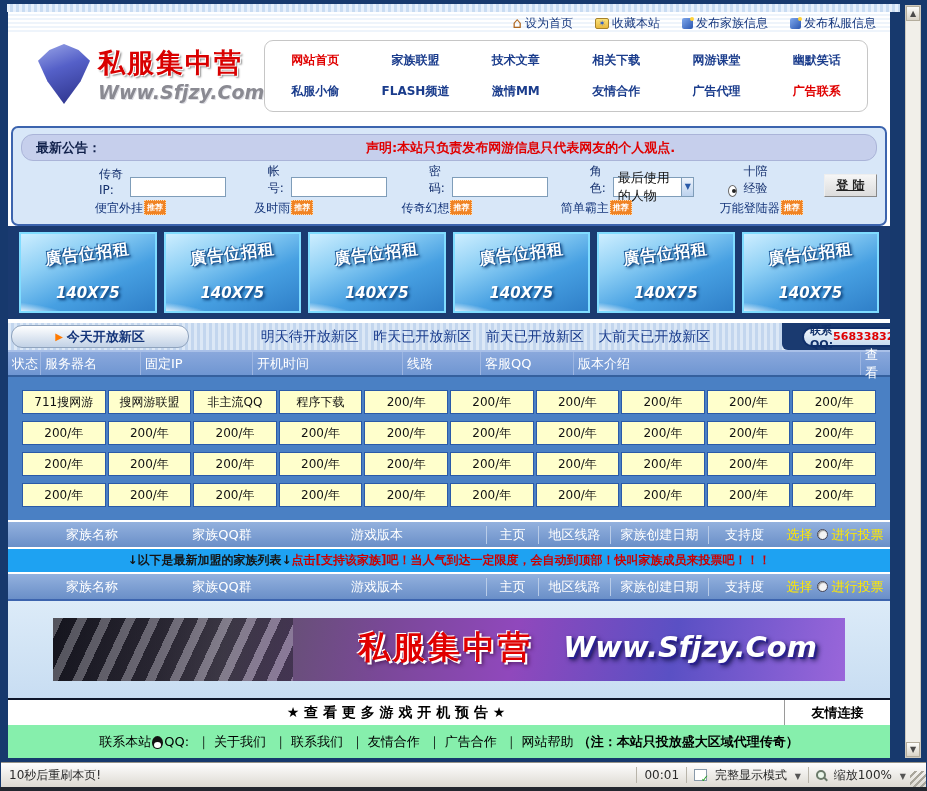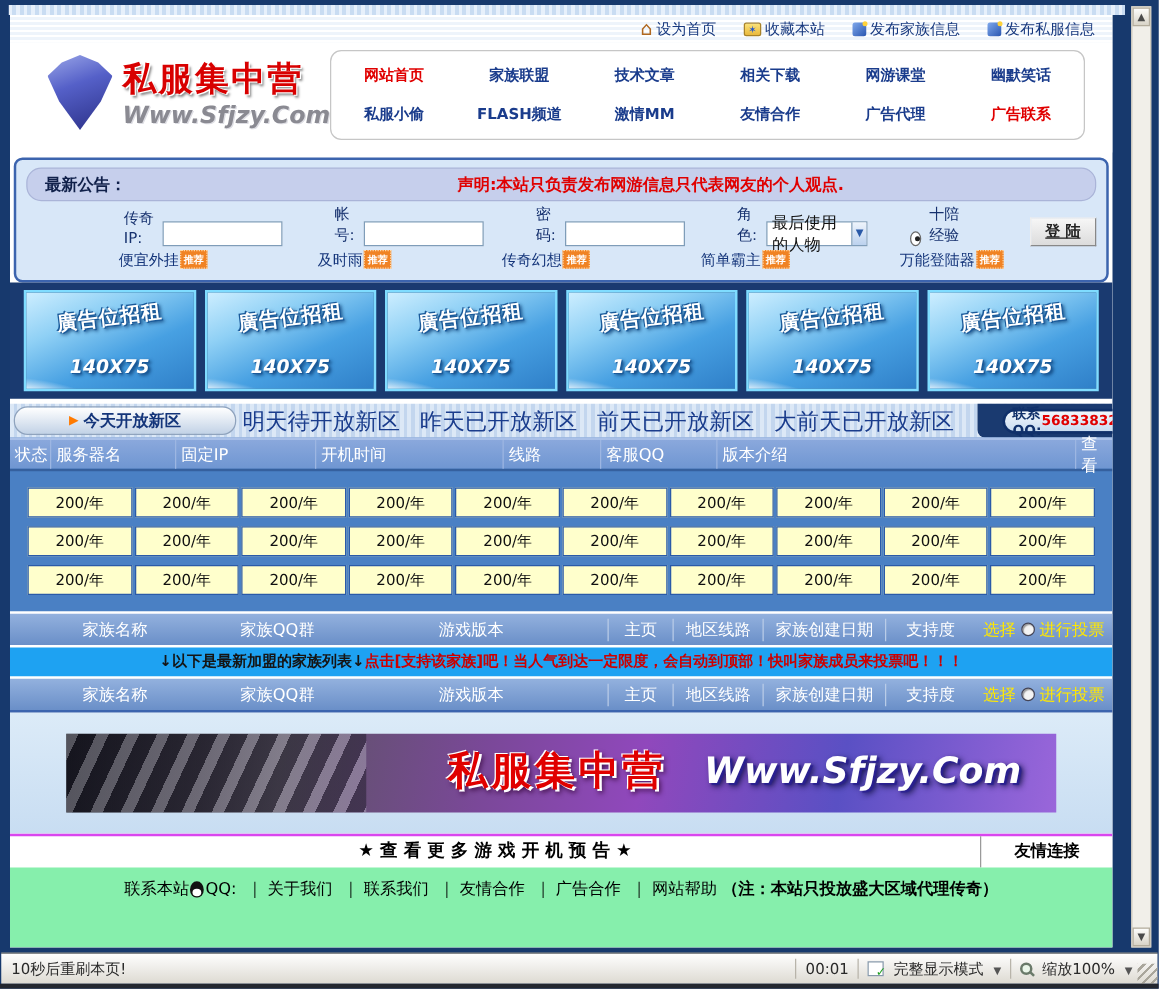--- a/index.html
+++ b/index.html
@@ -98,21 +98,21 @@
     text-shadow:1px 1px 0 #1a5a9a,-1px -1px 0 #1a5a9a,2px 2px 3px #0a3a70; }
   .ad-t2 { position:absolute; left:0; right:0; bottom:9px; text-align:center; color:#fff; font-weight:bold;
     font-style:italic; font-size:15px; text-shadow:1px 1px 0 #1a5a9a,2px 2px 3px #0a3a70; }
   
   .nz { flex:none; height:27px; margin-top:4px; display:flex; align-items:center;
     background:repeating-linear-gradient(90deg,#dce8f6 0 3px,#c3d6ee 3px 6px); }
   .nz-tab { margin-left:3px; width:178px; height:23px; border:1px solid #8fa3bd; border-radius:11px;
     background:linear-gradient(#ffffff,#c2d2e6); display:flex; align-items:center; justify-content:center;
     gap:4px; font-weight:bold; color:#14357a; font-size:13px; cursor:pointer; }
   .nz-arrow { color:#ff7a00; font-size:10px; }
-  .nz-marquee { flex:1; color:#1a3c8c; font-size:18px; }
+  .nz-marquee { flex:1; text-align:center; color:#1a3c8c; font-size:14px; }
   .nz-marquee span { margin:0 5px; cursor:pointer; }
   .nz-right { width:108px; height:27px; background:#1a3a70; display:flex; align-items:center;
     justify-content:center; border-radius:0 0 0 6px;padding-left:40px; }
   .qq-pill { height:20px; background:linear-gradient(#f2f7fc,#c9dcf0); border:2px solid #10306a;
     border-radius:10px; display:flex; align-items:center; padding:0 6px; font-weight:bold; font-size:11px; cursor:pointer; }
   .qq-pill .lbl { color:#10306a; } .qq-pill .num { color:#e00000; }
   
   .srv { flex:none; background:#4a80c4; padding-bottom:2px; }
   .srv-header { height:27px; display:flex; align-items:center; color:#fff; font-size:13px;
     background:linear-gradient(#8aa8dc,#6f96d2); border-top:2px solid #a9c0e8; border-bottom:2px solid #35609e; }
@@ -142,21 +142,21 @@
     display:flex; align-items:center; justify-content:center; border-top:2px solid #3c64ae; }
   .banner { width:792px; height:63px; position:relative; overflow:hidden; cursor:pointer;
     background:linear-gradient(100deg,#15151d 0%,#3a3542 14%,#5c5464 22%,#7a4898 42%,#9048bc 58%,#5a50c4 78%,#9a66da 100%); }
   .banner::before { content:""; position:absolute; left:0; top:0; width:240px; height:100%;
     background:repeating-linear-gradient(115deg,rgba(200,200,210,.35) 0 9px,rgba(20,20,30,.45) 9px 22px); }
   .banner-title { position:absolute; left:305px; top:8px; color:#e00000; font-size:32px; font-weight:bold;
     letter-spacing:3px; text-shadow:2px 2px 0 #fff,-1px -1px 0 #fff,3px 3px 4px #40104a; }
   .banner-url { position:absolute; right:28px; top:12px; color:#fff; font-size:29px; font-weight:bold;
     font-style:italic; text-shadow:2px 2px 1px #2a2090,3px 3px 5px #101040; }
   
-  .more-bar { flex:none; height:27px; background:#fff; border-top:2px solid #d946ef;
+  .more-bar { flex:none; height:27px; background:#fff; border-top:2px solid #0f172a;
     display:flex; align-items:center; font-weight:bold; color:#000; }
   .more-center { flex:1; text-align:center; line-height:25px; font-size:14px; cursor:pointer; }
   .more-right { width:106px; border-left:1px solid #9a9a9a; text-align:center; line-height:25px;
     font-size:13px; cursor:pointer; }
   .footer { flex:1; background:#86efac; text-align:center; color:#000; padding-top:8px; }
   .fline1 { font-size:13px; margin-bottom:8px; }
   .fline1 .note { font-weight:bold; }
   .qq-icon { display:inline-block; width:11px; height:13px; background:#111;
     border-radius:50% 50% 46% 46%; position:relative; vertical-align:-3px; margin:0 1px; }
   .qq-icon::after { content:""; position:absolute; left:2px; bottom:1px; width:7px; height:6px;
@@ -296,20 +296,32 @@
       <div class="sh2">固定IP</div>
       <div class="sh3">开机时间</div>
       <div class="sh4">线路</div>
       <div class="sh5">客服QQ</div>
       <div class="sh6">版本介绍</div>
       <div class="sh7">查看</div>
     </div>
     <div class="grid-wrap">
       <table class="grid">
         <tbody>
+            <tr>
+          <td>711搜网游</td>
+          <td>搜网游联盟</td>
+          <td>非主流QQ</td>
+          <td>程序下载</td>
+          <td>200/年</td>
+          <td>200/年</td>
+          <td>200/年</td>
+          <td>200/年</td>
+          <td>200/年</td>
+          <td>200/年</td>
+        </tr>
         <tr>
           <td>200/年</td>
           <td>200/年</td>
           <td>200/年</td>
           <td>200/年</td>
           <td>200/年</td>
           <td>200/年</td>
           <td>200/年</td>
           <td>200/年</td>
           <td>200/年</td>

